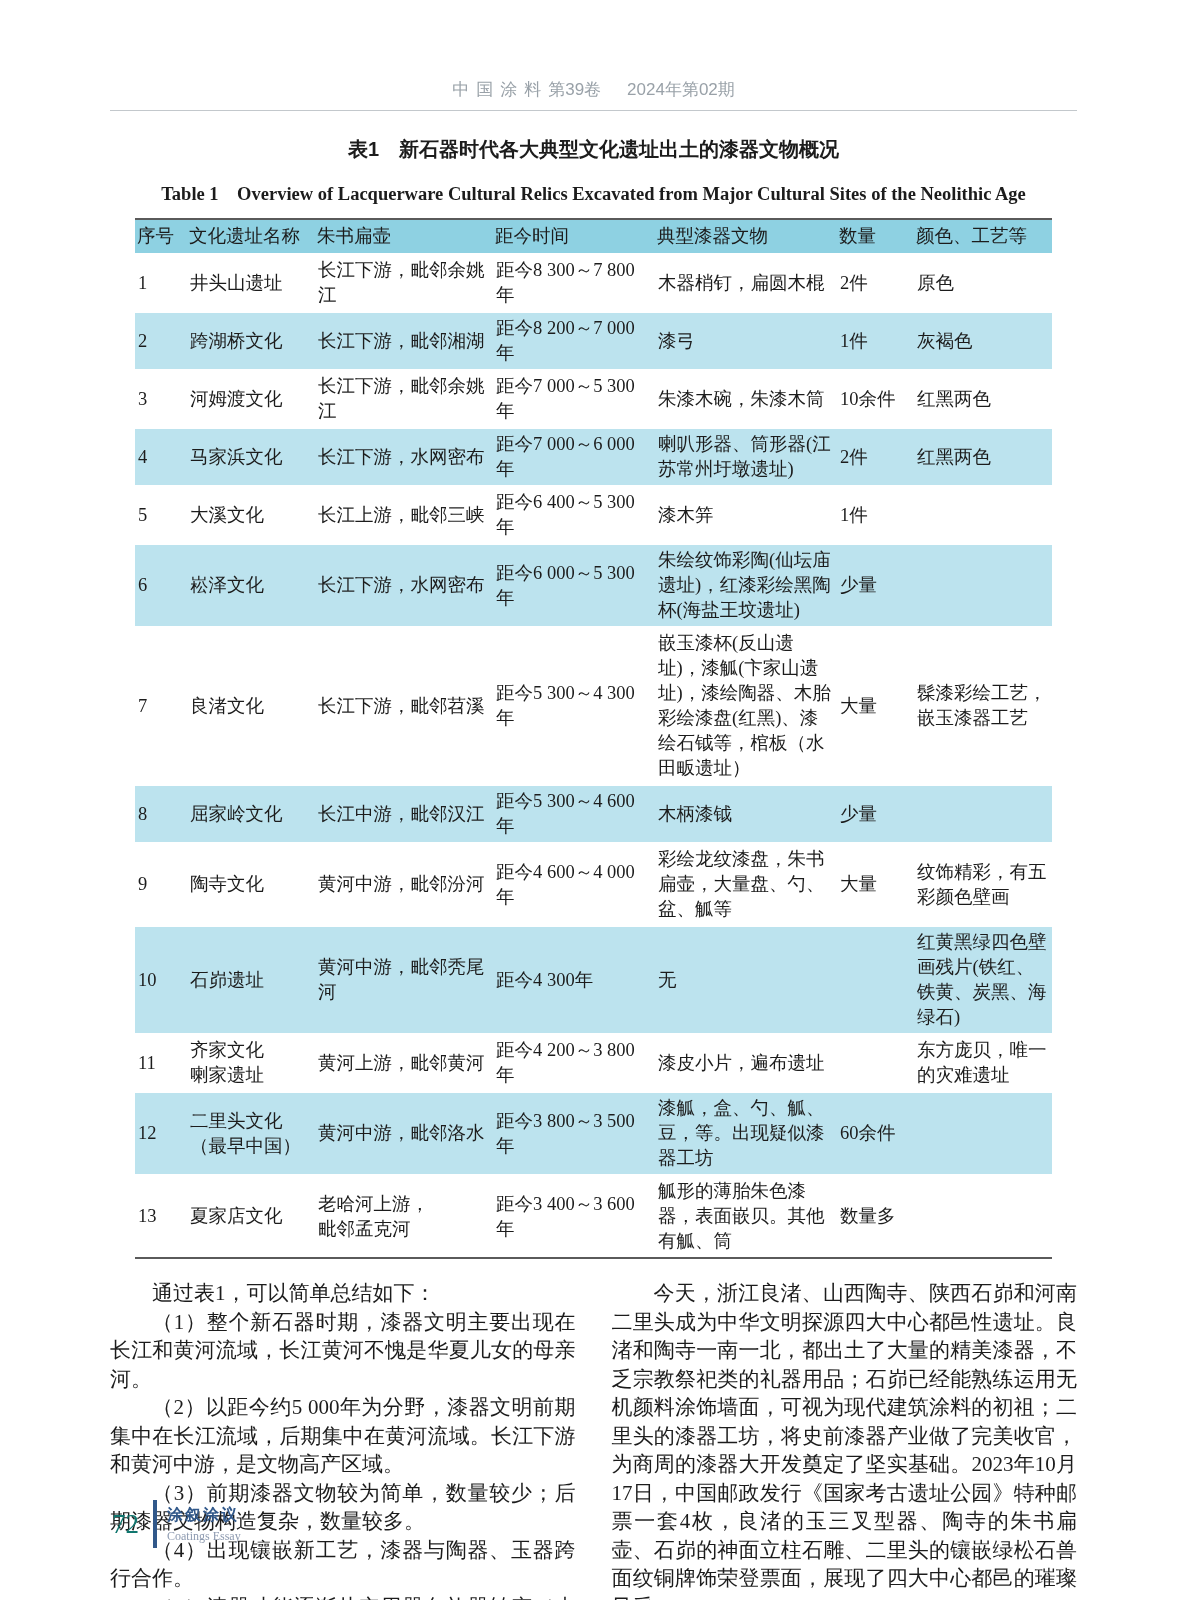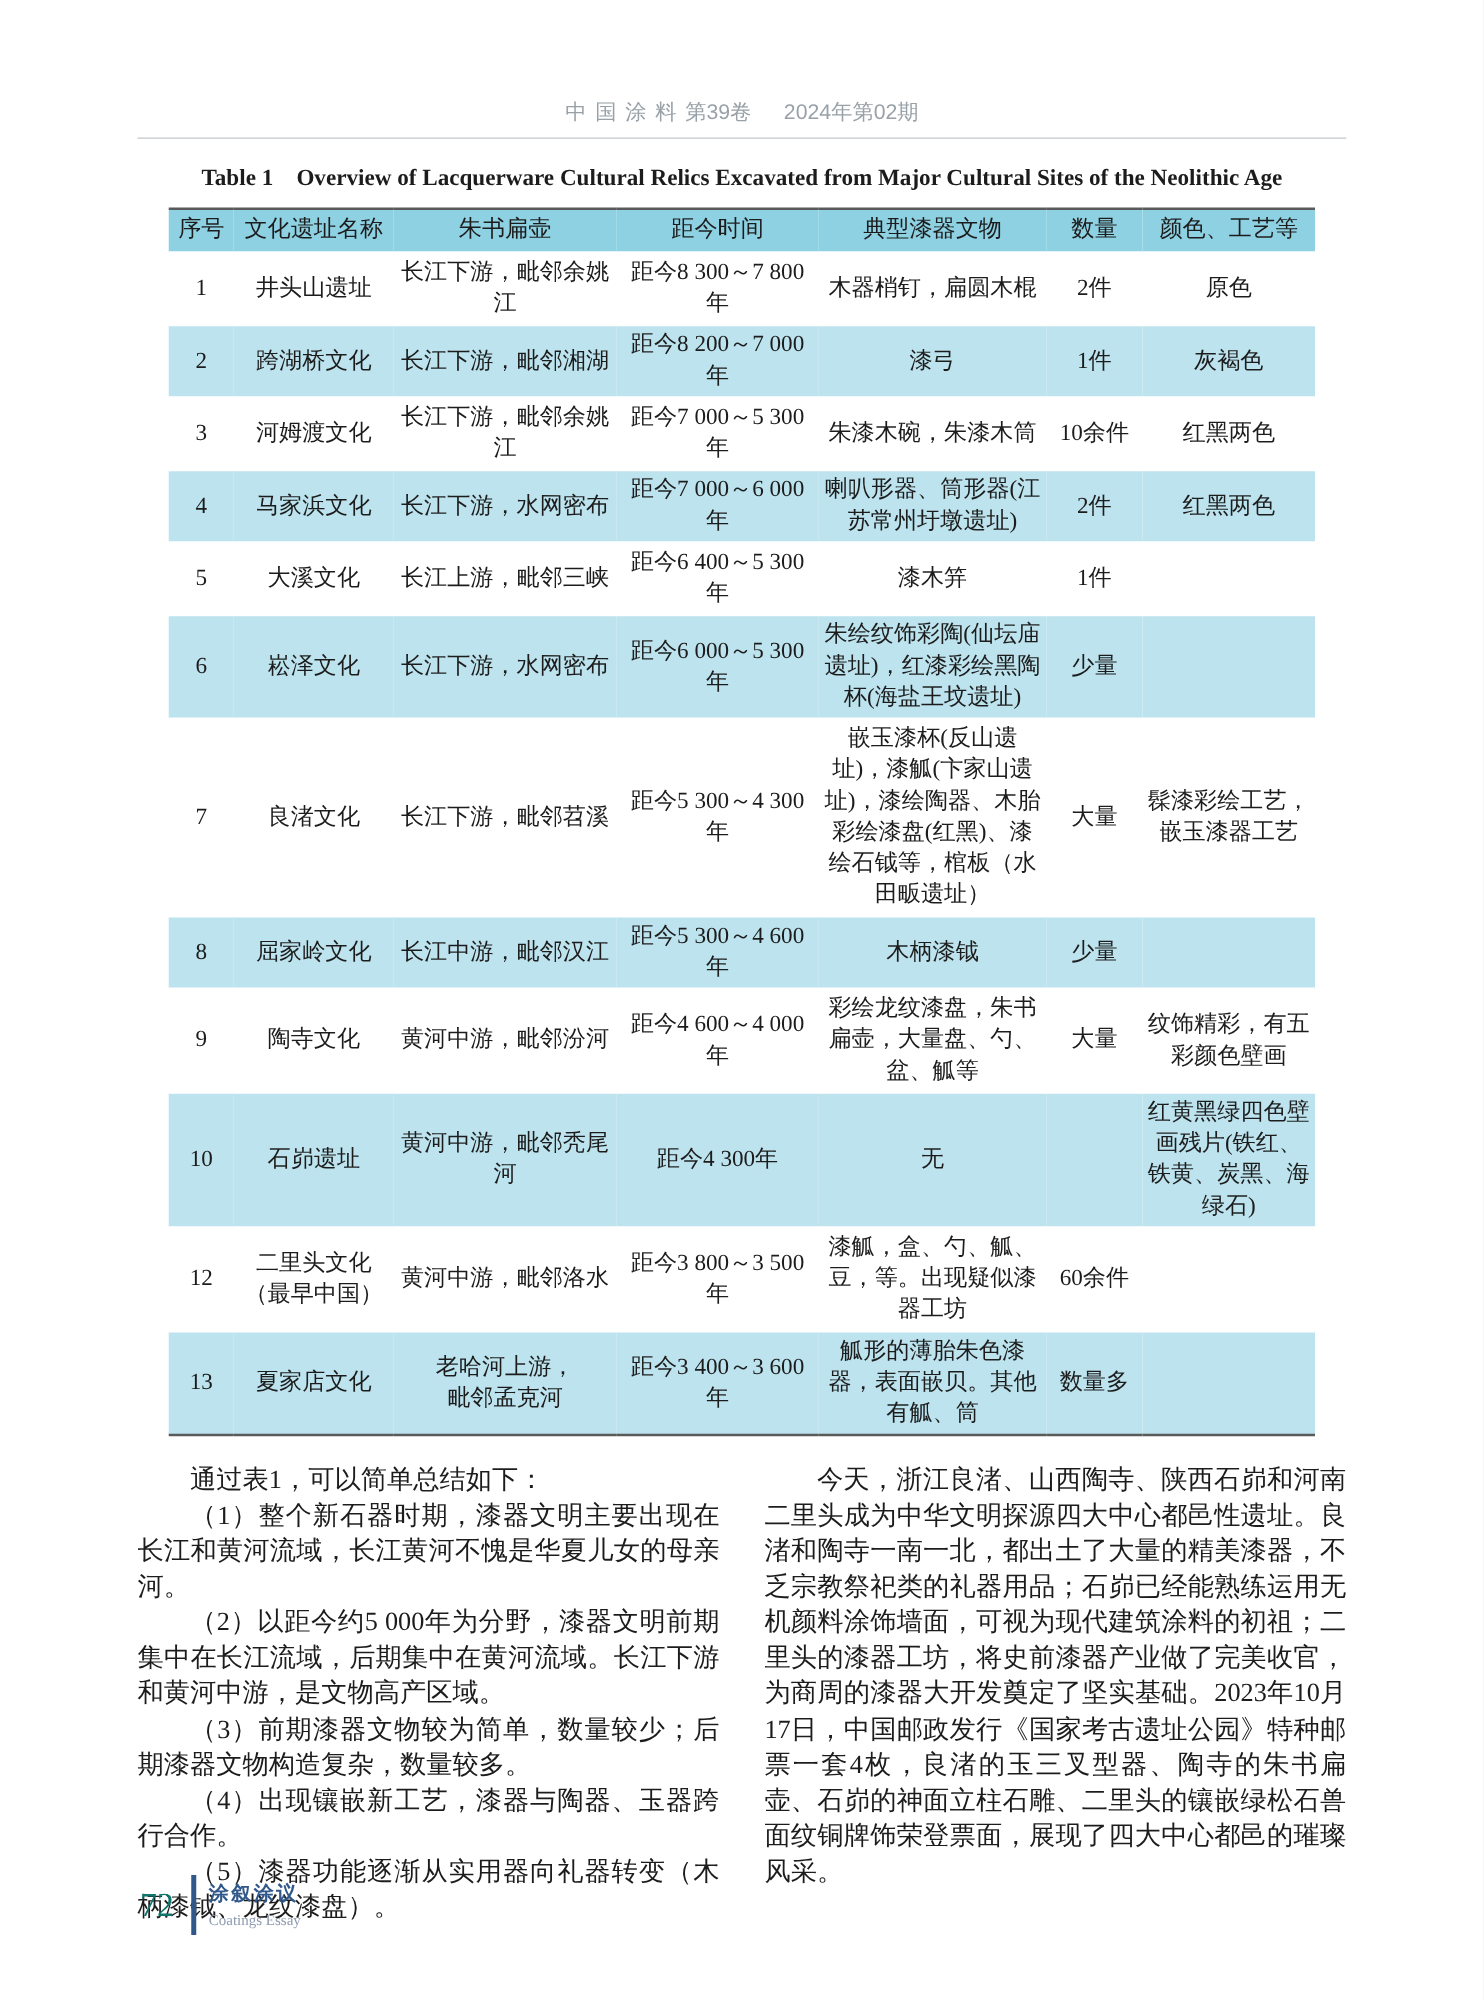--- a/index.html
+++ b/index.html
@@ -31,21 +31,21 @@
   }
   .table-title-en {
     text-align:center; font-weight:bold; font-size:18.5px;
     margin-top:18px;
     font-family:"Liberation Serif","DejaVu Serif",serif;
   }
   
   table.relics {
     width:917px; margin:12px auto 0 auto;
     border-collapse:collapse; table-layout:fixed;
-    font-size:18.5px; line-height:25px; text-align:center;
+    font-size:18.5px; line-height:25px; text-align:left;
     border-top:2px solid #5a5a5a;
     border-bottom:2px solid #5a5a5a;
   }
   table.relics thead tr { background:#8ed1e2; }
   table.relics th { font-weight:normal; padding:4px 2px; }
   table.relics td {
     padding:3px 3px; vertical-align:middle;
     white-space:pre-line;
   }
   table.relics tbody tr { border-top:2px solid #ffffff; }
@@ -80,20 +80,21 @@
 
 <div class="page">
 
   <div class="page-header">
     <span class="journal-name">中国涂料</span>
     <span class="issue-info">
       <span class="vol">第39卷</span><span>2024年第02期</span>
     </span>
   </div>
 
+  <div class="table-title-zh">表1　新石器时代各大典型文化遗址出土的漆器文物概况</div>
   <div class="table-title-en">Table 1　Overview of Lacquerware Cultural Relics Excavated from Major Cultural Sites of the Neolithic Age</div>
 
   <table class="relics">
     <colgroup>
       <col style="width:52px">
         <col style="width:128px">
         <col style="width:178px">
       <col style="width:162px">
         <col style="width:182px">
         <col style="width:77px">
@@ -195,20 +196,30 @@
         <tr>
           <td>10</td>
           <td>石峁遗址</td>
           <td>黄河中游，毗邻秃尾河</td>
           <td>距今4 300年</td>
           <td>无</td>
           <td></td>
           <td>红黄黑绿四色壁画残片(铁红、铁黄、炭黑、海绿石)</td>
         </tr>
         <tr>
+          <td>11</td>
+          <td>齐家文化
+喇家遗址</td>
+          <td>黄河上游，毗邻黄河</td>
+          <td>距今4 200～3 800年</td>
+          <td>漆皮小片，遍布遗址</td>
+          <td></td>
+          <td>东方庞贝，唯一的灾难遗址</td>
+        </tr>
+        <tr>
           <td>12</td>
           <td>二里头文化
 （最早中国）</td>
           <td>黄河中游，毗邻洛水</td>
           <td>距今3 800～3 500年</td>
           <td>漆觚，盒、勺、觚、豆，等。出现疑似漆器工坊</td>
           <td>60余件</td>
           <td></td>
         </tr>
         <tr>

